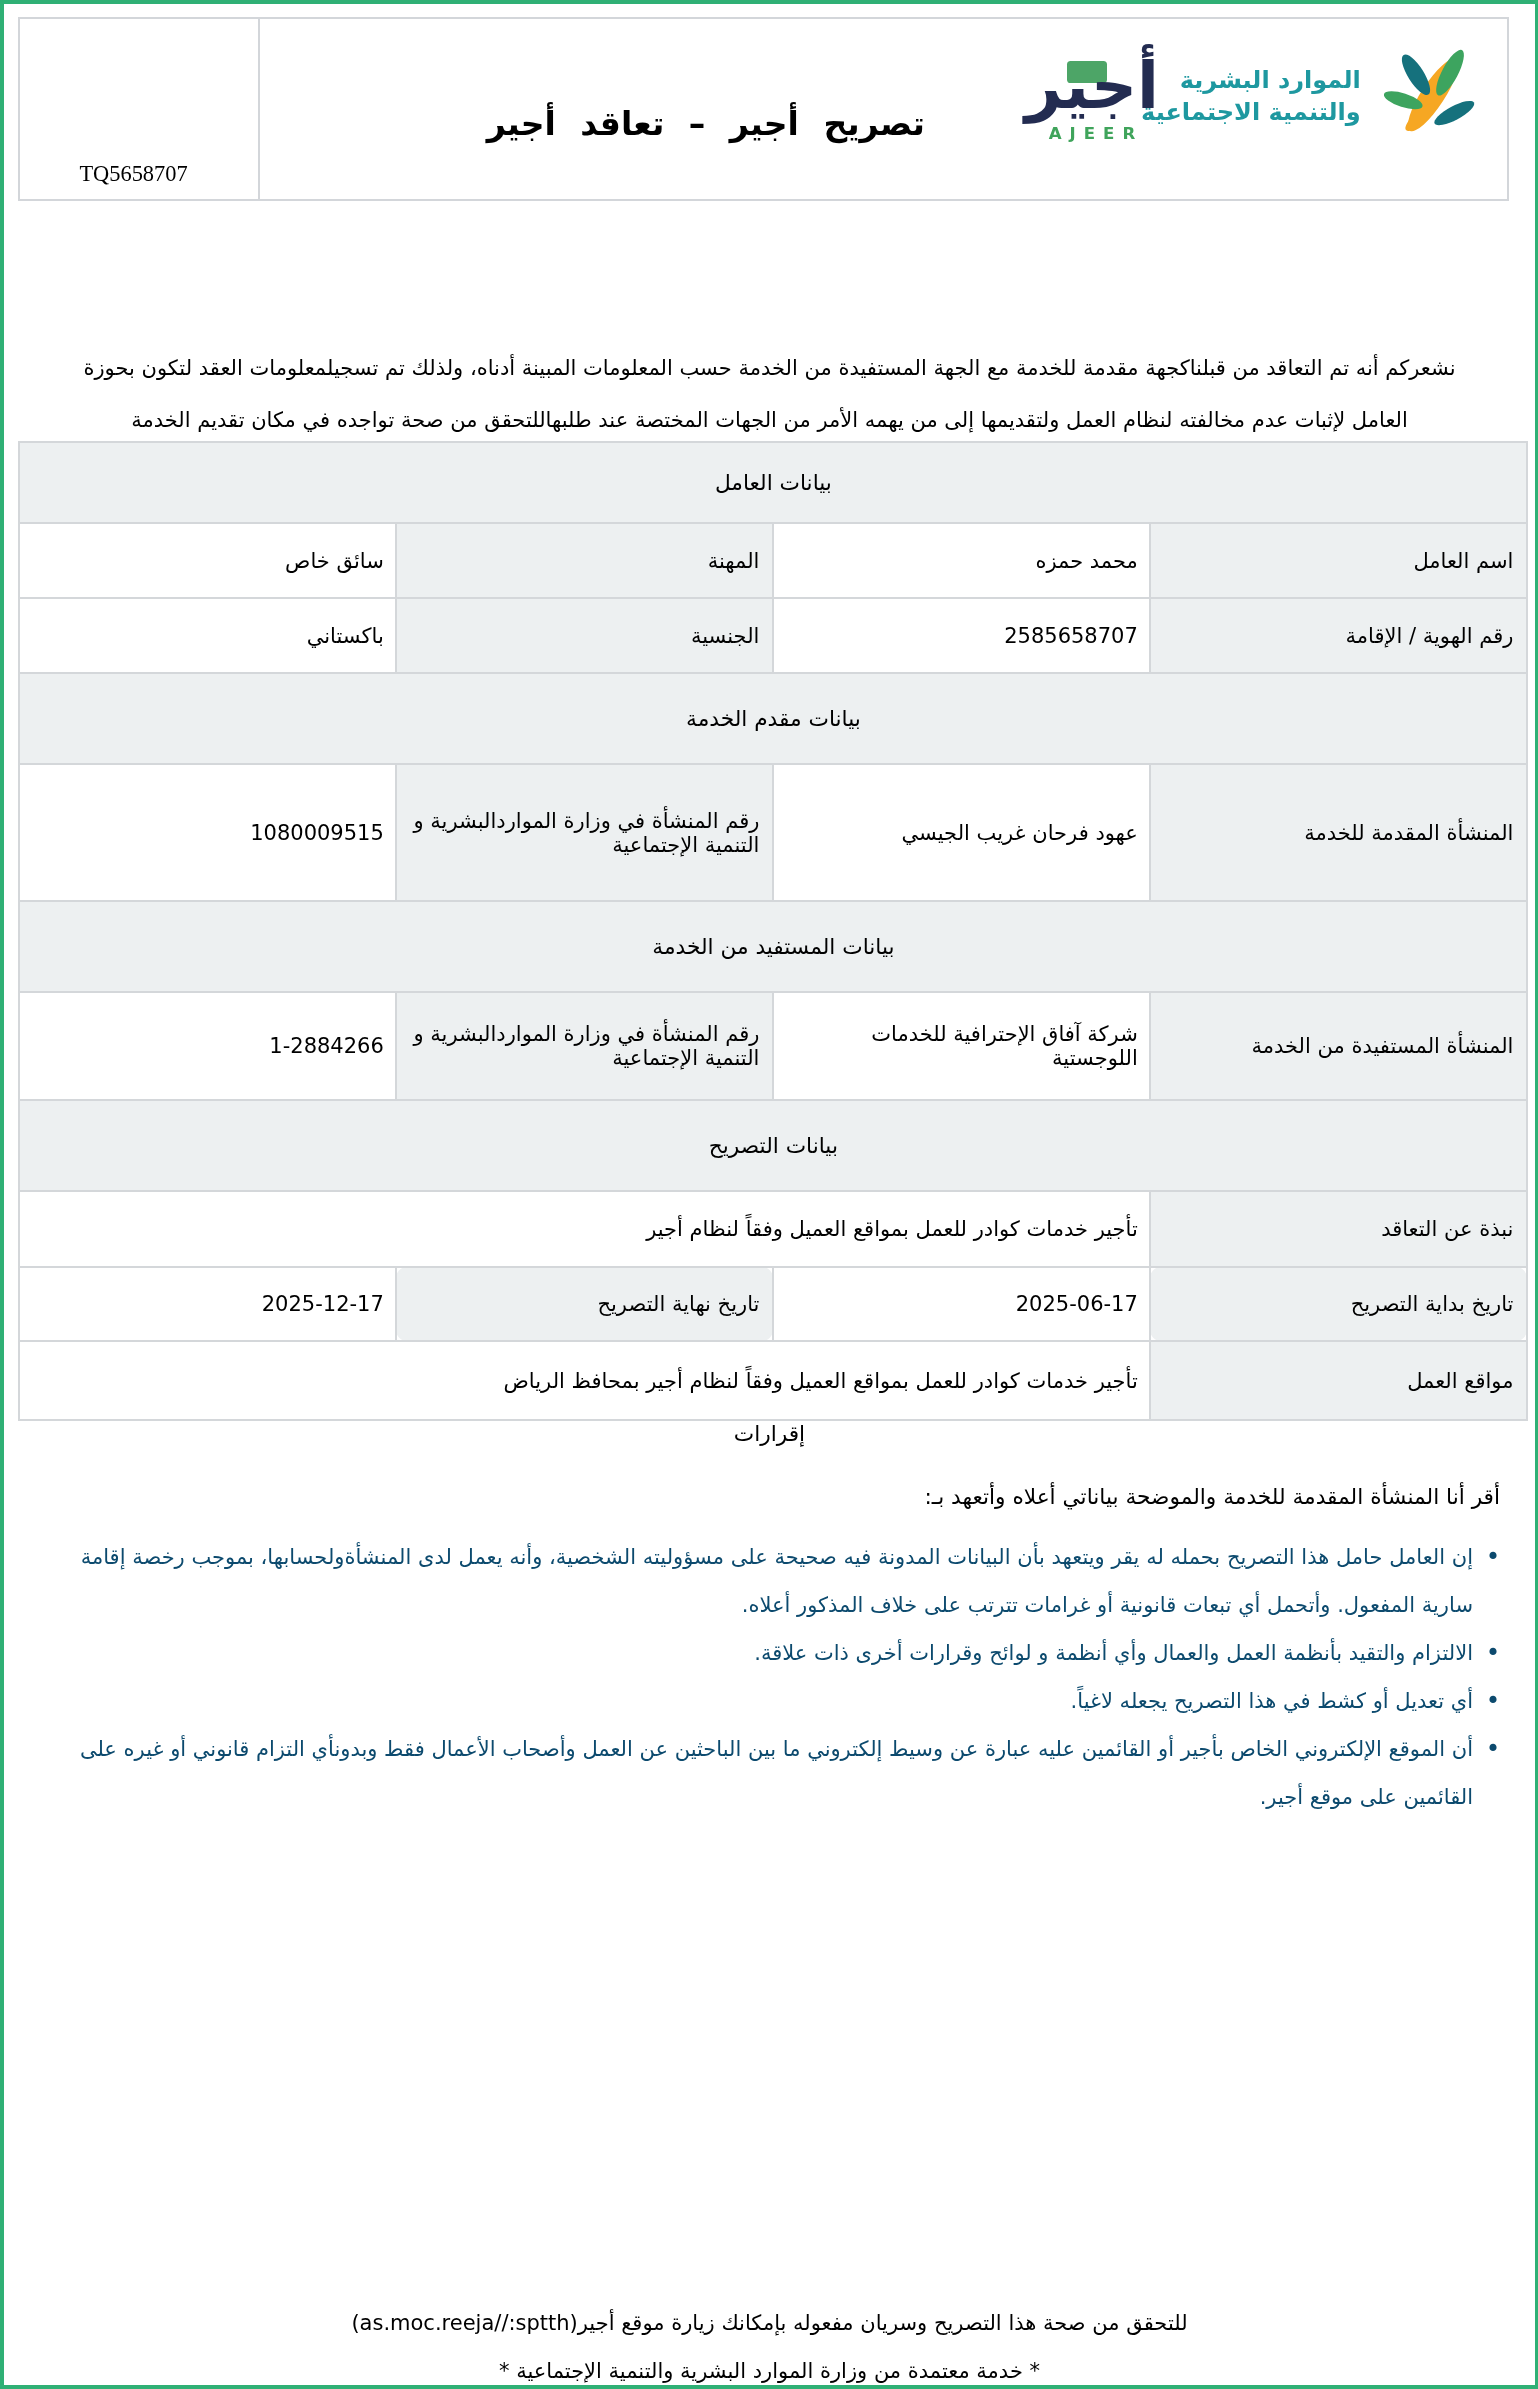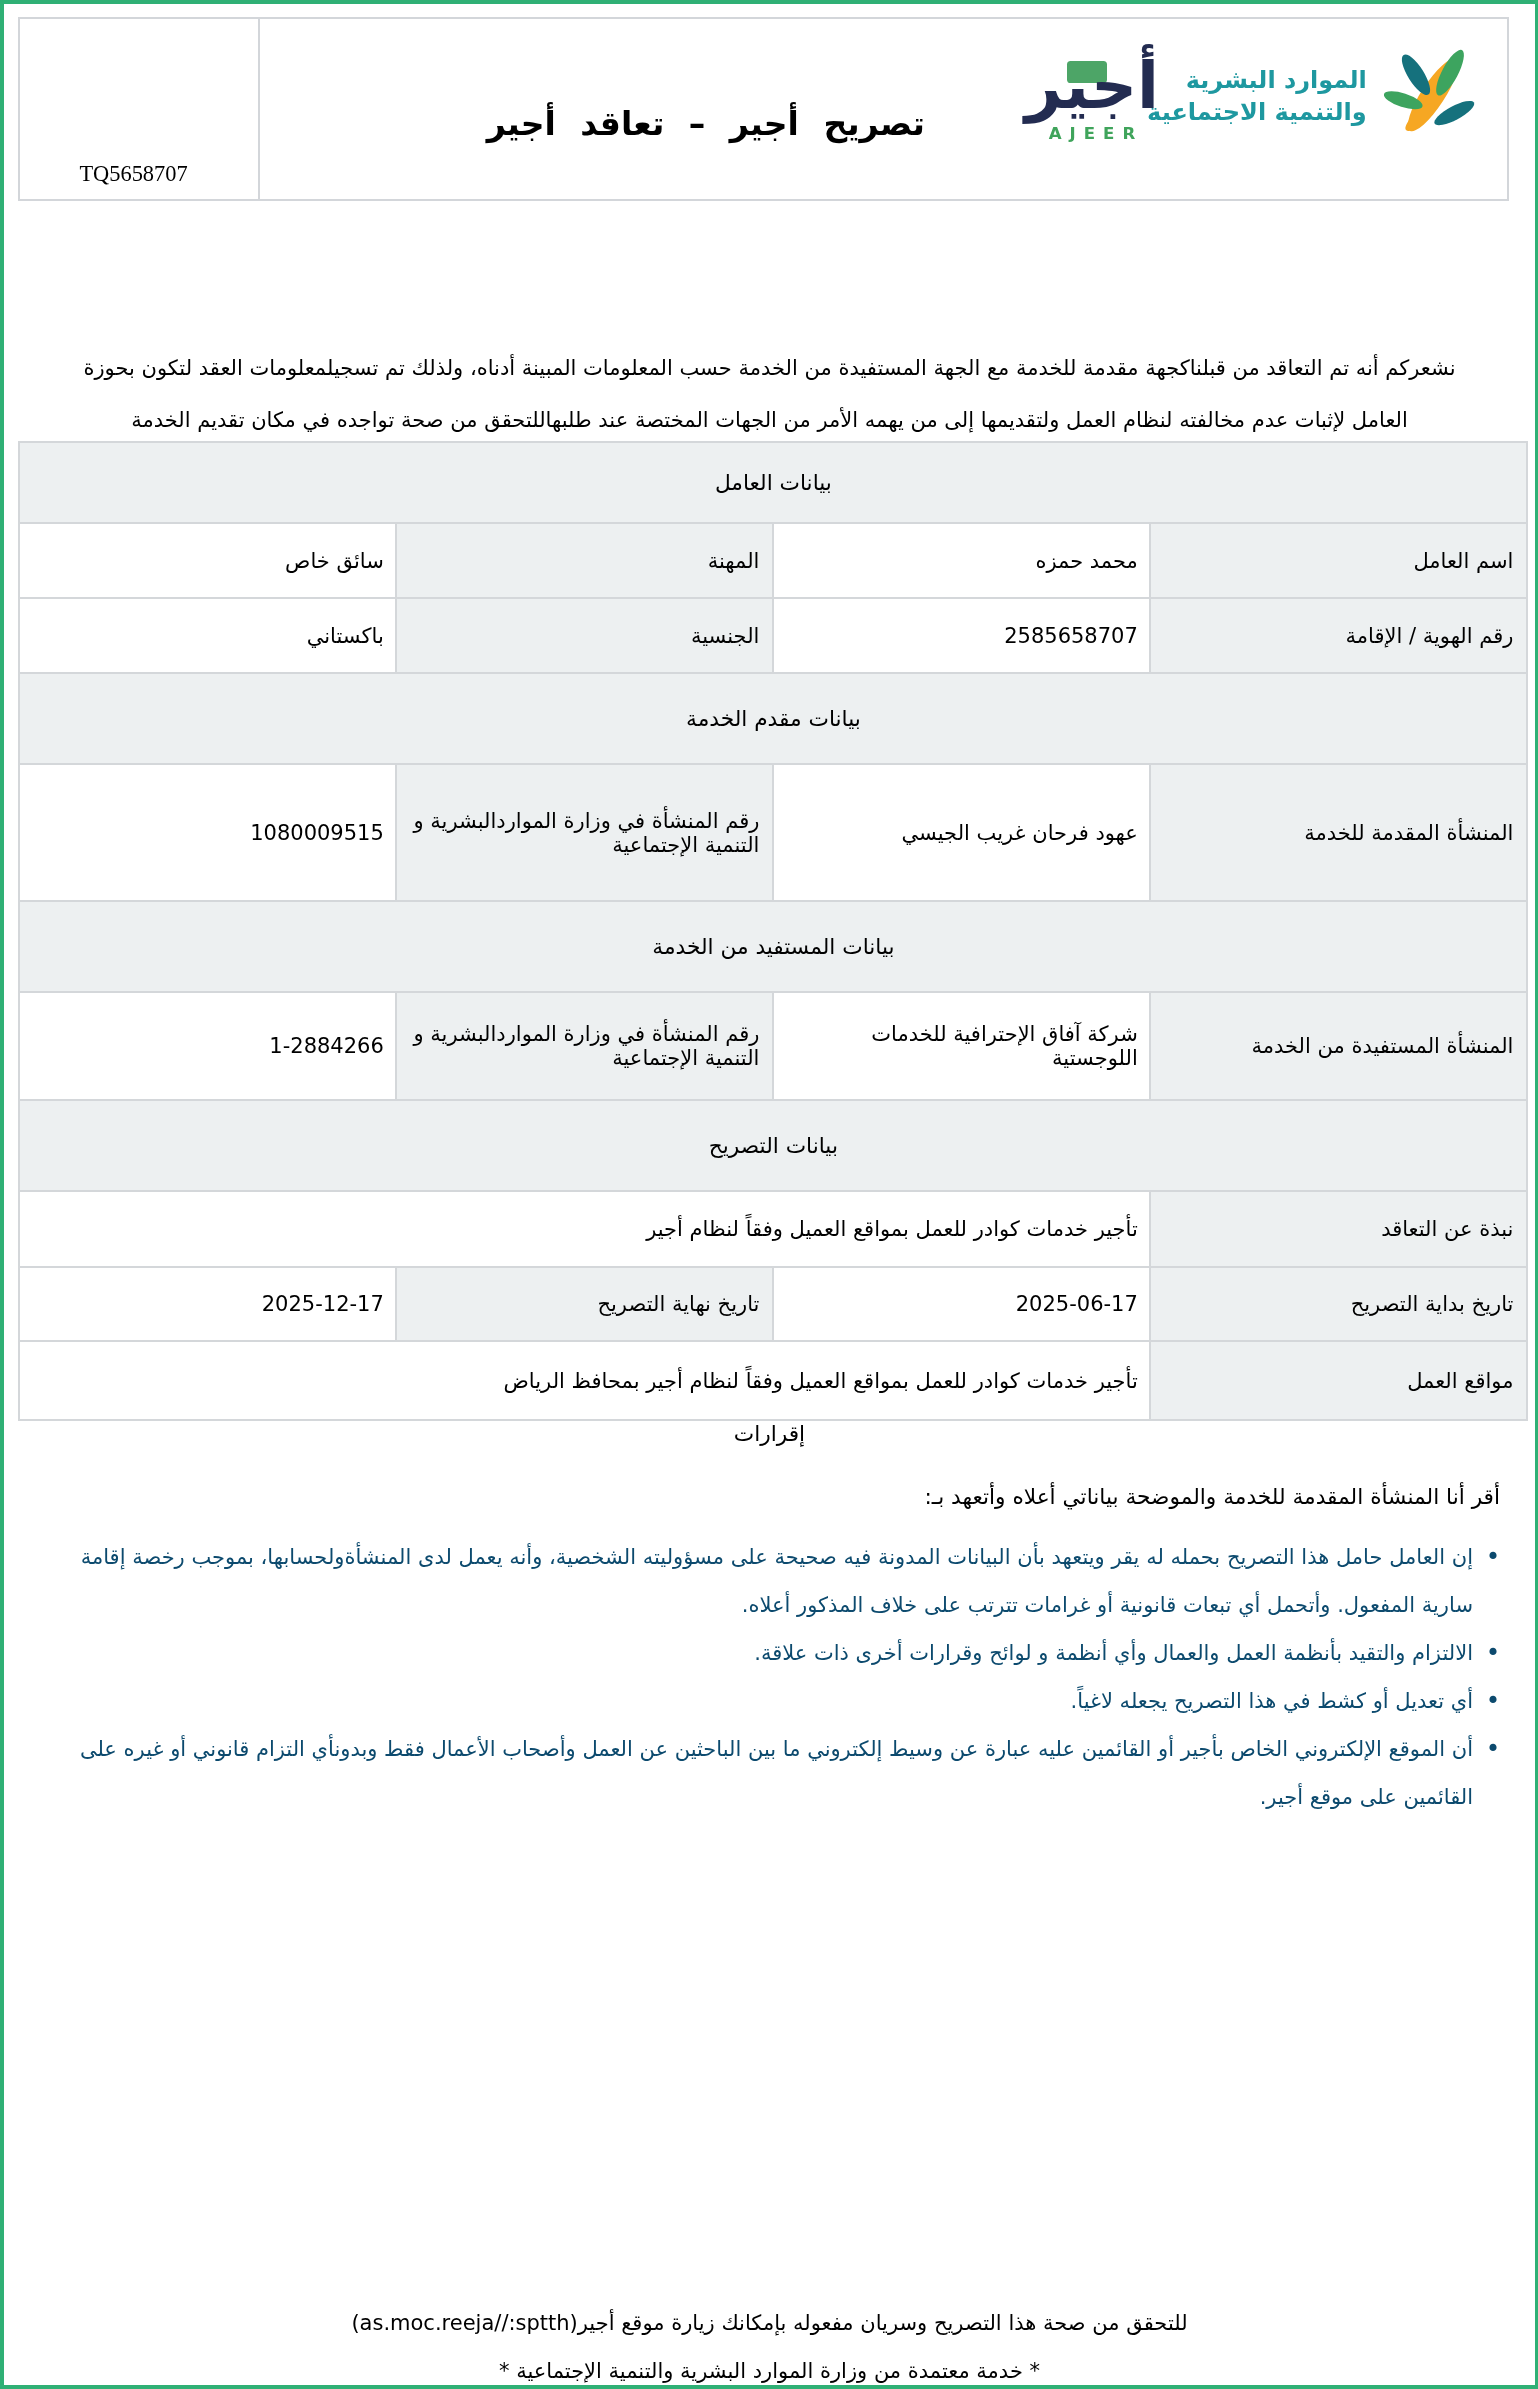--- a/index.html
+++ b/index.html
@@ -40,21 +40,21 @@
     color:#232c51; line-height:1.1; direction:rtl;
   }
   .ajeer-en {
     margin-top:2.9px; color:#3fa45b; font-size:16.6px; font-weight:bold;
     letter-spacing:8px; padding-left:8px; font-family:"DejaVu Sans", sans-serif;
   }
 
   
   .ministry-logo {
     position:absolute; right:17.3px; top:26px;
-    display:flex; flex-direction:row; align-items:center; gap:9px;
+    display:flex; flex-direction:row; align-items:center; gap:15px;
   }
   .ministry-text {
     direction:rtl; text-align:right; color:#1e98a0;
     font-size:24px; font-weight:bold; line-height:32px;
   }
   .ministry-icon { width:114px; height:101px; }
 
   
   .intro {
     position:absolute; top:338px; left:43px; right:43px;
@@ -71,21 +71,21 @@
   td.sec {
     background:#edf0f1; text-align:center; font-size:21.7px; height:81px;
   }
   td.lbl { background:#edf0f1; text-align:right; padding:5.8px 13px; }
   td.val { background:#ffffff; text-align:right; padding:5.8px 11.6px; }
   td.num { direction:ltr; text-align:right; unicode-bidi:isolate; }
   tr.h104 td { height:75px; }
   tr.h150 td { height:137px; }
   tr.h149 td { height:108px; }
   tr.h105 td { height:76px; }
-  tr.h102 td { height:74px; }
+  tr.h102 td { height:74px;border-radius:11px; }
   tr.h110 td { height:79px; }
   td.sec2 { height:91px; }
 
   
   .decl-heading {
     position:absolute; top:1417px; left:0; right:0;
     text-align:center; direction:rtl; font-size:21.7px; color:#000;
   }
   .decl-intro {
     position:absolute; top:1480px; right:35px; left:35px;

